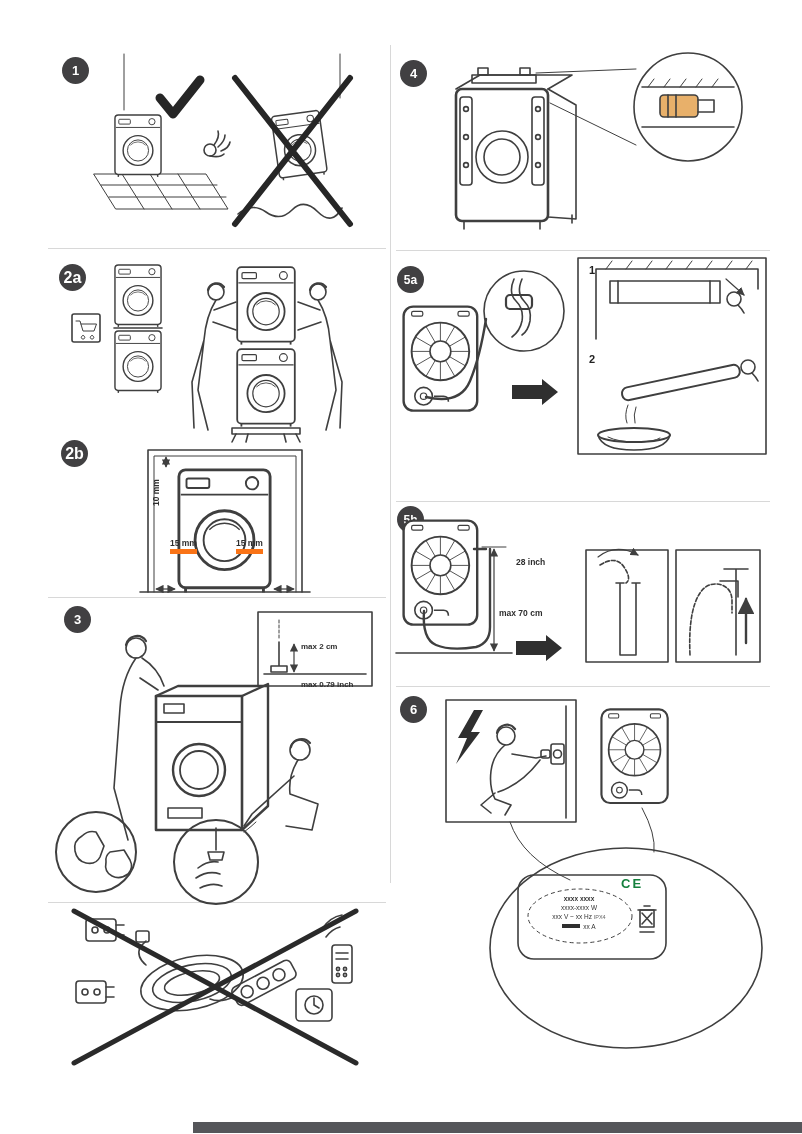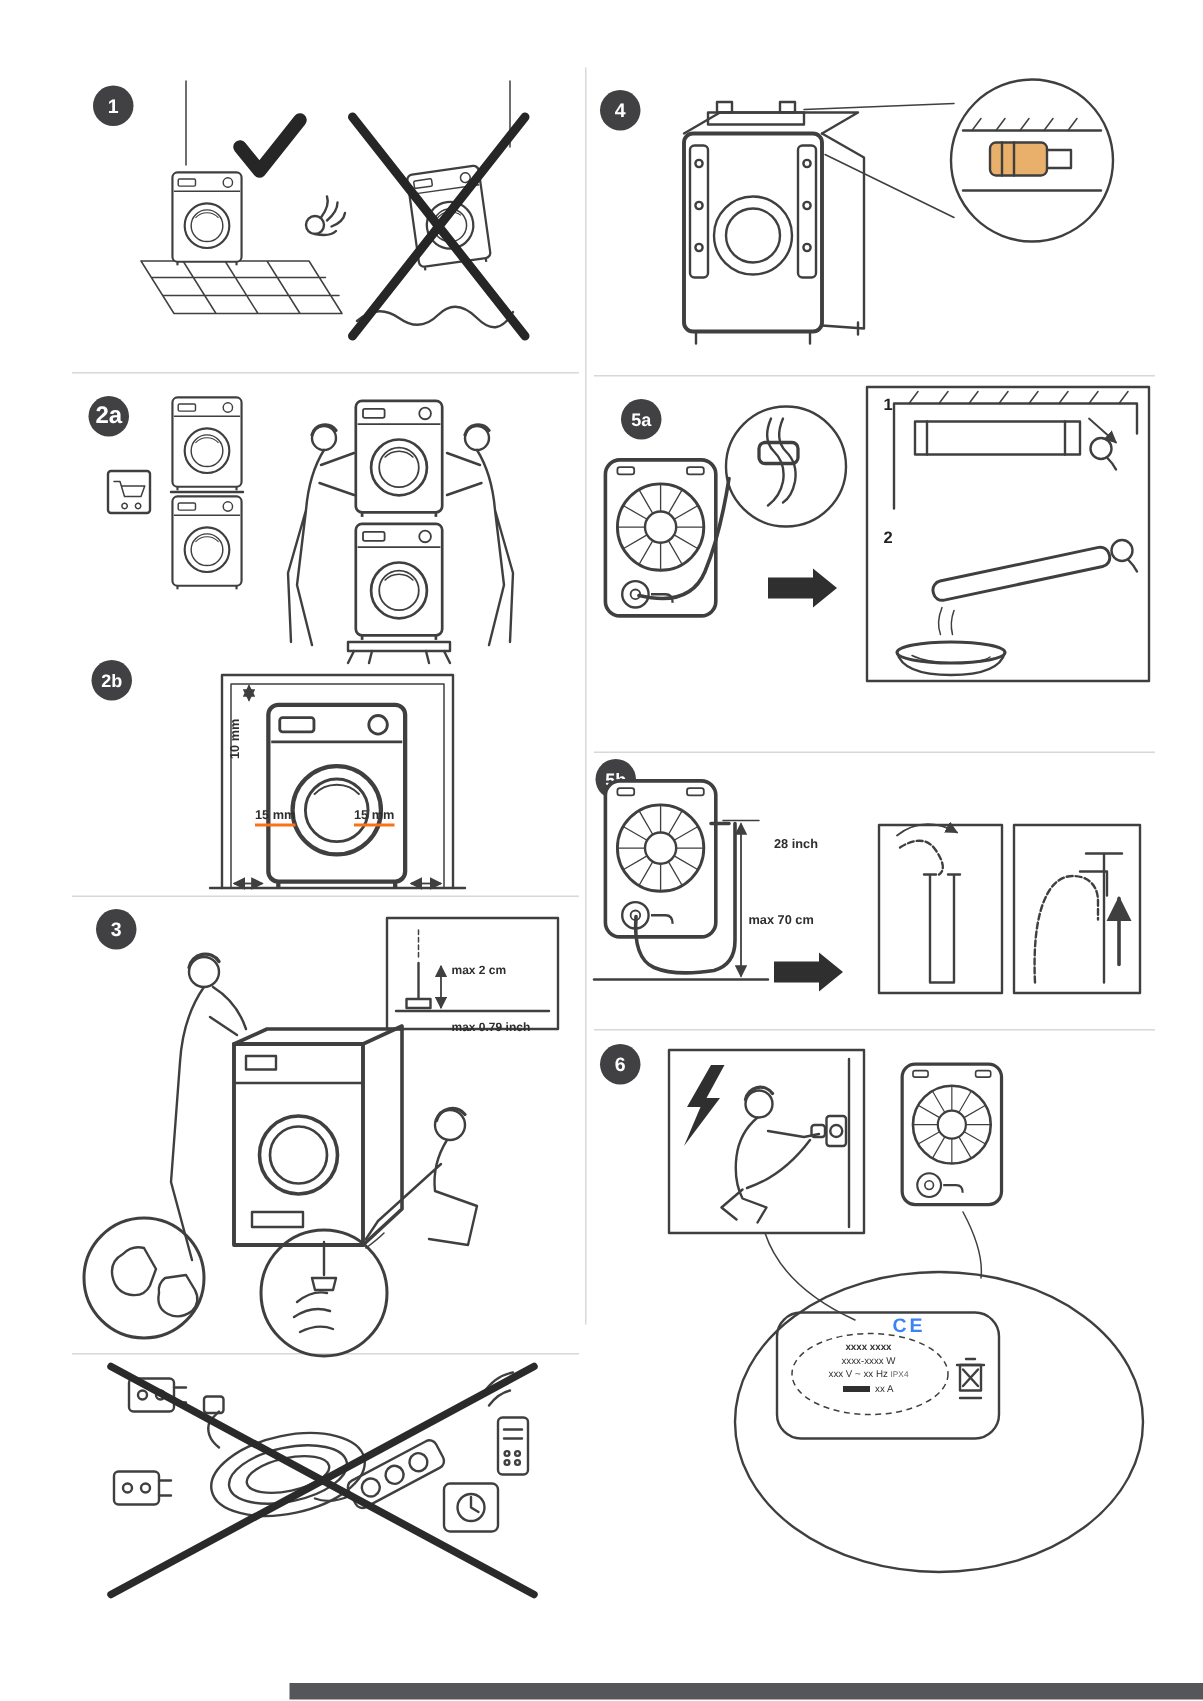--- a/index.html
+++ b/index.html
@@ -9,21 +9,21 @@
   .badge{position:absolute;width:27px;height:27px;border-radius:50%;background:#414042;
          color:#fff;font-weight:bold;font-size:13px;display:flex;align-items:center;justify-content:center}
   .hdiv{position:absolute;height:1px;background:#d8d8d8}
   .vdiv{position:absolute;width:1px;background:#d8d8d8}
   svg{display:block;overflow:visible}
   .ln{stroke:#3f3f3f;fill:none;stroke-width:1.6;stroke-linecap:round;stroke-linejoin:round}
   .thin{stroke-width:1}
   .thk{stroke-width:2.4}
   .mln{stroke:#3f3f3f;fill:none;stroke-width:1.2}
   .lbl{position:absolute;font-size:8.5px;font-weight:bold;color:#2e2e2e;white-space:nowrap}
-  .meas{border-bottom:2px solid #f97316;padding-bottom:1px}
+  .meas{border-bottom:5px solid #f97316;padding-bottom:1px}
   .sub{position:absolute;font-size:11px;font-weight:bold;color:#222}
   .plate-text{position:absolute;left:527px;top:894px;width:104px;text-align:center;
               font-size:6.5px;color:#333;line-height:1.4}
   .footer-bar{position:absolute;left:193px;top:1122px;width:609px;height:11px;background:#55565a}
 </style>
 </head>
 <body>
 
 <svg width="0" height="0" style="position:absolute">
   <defs>
@@ -50,24 +50,24 @@
       <path fill="none" stroke="#3f3f3f" stroke-width="1.1" d="M61 58H84M59.3 64.5L79.2 76M54.5 69.3L66 89.2M48 71V94M41.5 69.3L30 89.2M36.7 64.5L16.8 76M35 58H12M36.7 51.5L16.8 40M41.5 46.7L30 26.8M48 45V22M54.5 46.7L66 26.8M59.3 51.5L79.2 40"></path>
       <circle cx="27" cy="114" r="11" fill="none" stroke="#3f3f3f" stroke-width="2"></circle>
       <circle cx="27" cy="114" r="4" fill="none" stroke="#3f3f3f" stroke-width="1.5"></circle>
       <path d="M40 114h12q6 0 6 7" fill="none" stroke="#3f3f3f" stroke-width="2"></path>
     </g>
   </defs>
 </svg>
 
 <div class="badge" style="left:62px;top:57px">1</div>
 <div class="badge" style="left:59px;top:264px;font-size:16px">2a</div>
-<div class="badge" style="left:61px;top:440px;font-size:12px">2b</div>
+<div class="badge" style="left:61px;top:440px;font-size:16px">2b</div>
 <div class="badge" style="left:64px;top:606px">3</div>
 <div class="badge" style="left:400px;top:60px">4</div>
-<div class="badge" style="left:414px;top:266px;font-size:12px">5a</div>
+<div class="badge" style="left:397px;top:266px;font-size:12px">5a</div>
 <div class="badge" style="left:397px;top:506px;font-size:12px">5b</div>
 <div class="badge" style="left:400px;top:696px">6</div>
 
 <div class="hdiv" style="left:48px;top:248px;width:338px"></div>
 <div class="hdiv" style="left:48px;top:597px;width:338px"></div>
 <div class="hdiv" style="left:48px;top:902px;width:338px"></div>
 <div class="vdiv" style="left:390px;top:45px;height:838px"></div>
 <div class="hdiv" style="left:396px;top:250px;width:374px"></div>
 <div class="hdiv" style="left:396px;top:501px;width:374px"></div>
 <div class="hdiv" style="left:396px;top:686px;width:374px"></div>
@@ -364,15 +364,15 @@
   <div>xxxx-xxxx W</div>
   <div>
     <span>xxx V ~  xx Hz</span>
     <span style="font-size:5.5px;color:#666">IPX4</span>
   </div>
   <div style="display:flex;align-items:center;justify-content:center;gap:3px">
     <span style="display:inline-block;width:18px;height:4px;background:#2f2f2f"></span>
     <span>xx A</span>
   </div>
 </div>
-<div class="abs" style="left:595px;top:876px;font-size:13px;font-weight:bold;letter-spacing:2px;color:#3b82f6">CE</div>
+<div class="abs" style="left:621px;top:876px;font-size:13px;font-weight:bold;letter-spacing:2px;color:#15803d">CE</div>
 
 <div class="footer-bar"></div>
 
 </body></html>

